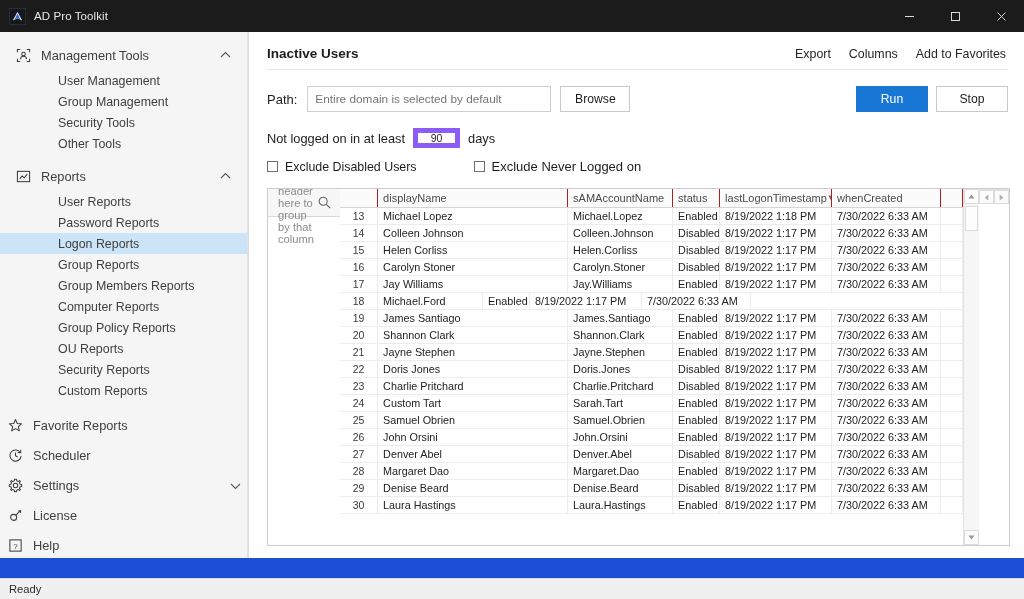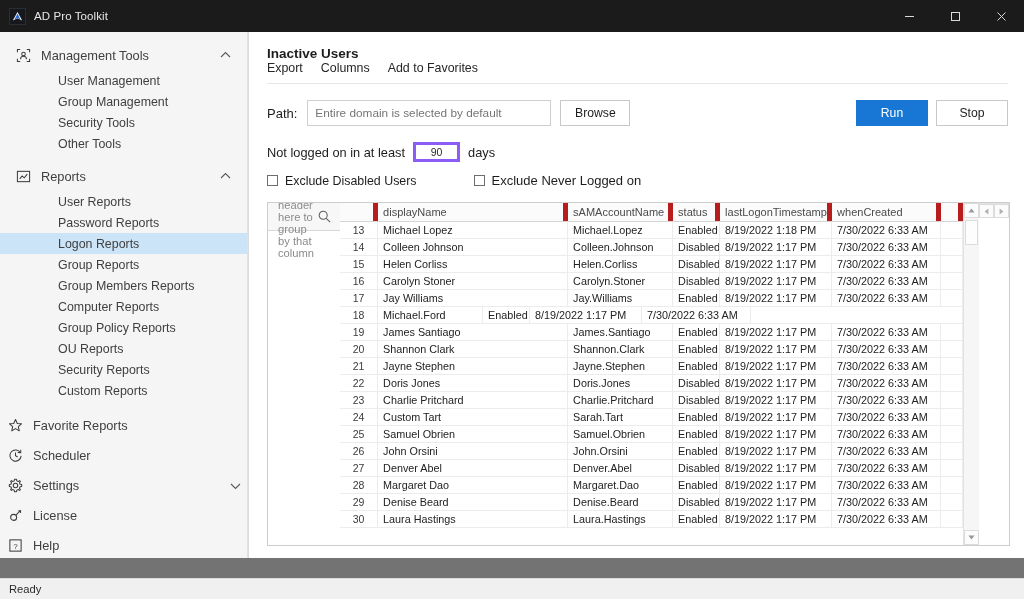--- a/index.html
+++ b/index.html
@@ -5,21 +5,21 @@
   * { box-sizing: border-box; margin: 0; padding: 0; }
   html, body {
     width: 1024px; height: 599px;
     background: #ffffff;
     font-family: "Liberation Sans", sans-serif;
     overflow: hidden;
   }
   #app {
     position: relative;
     width: 1024px; height: 599px;
-    background: #737373;
+    background: #1d4ed8;
     display: flex; flex-direction: column;
   }
 
   
   .titlebar {
     height: 32px; flex: 0 0 32px;
     background: #1b1b1b;
     display: flex; align-items: center;
     color: #e8e8e8;
   }
@@ -99,21 +99,20 @@
     border-left: 1px solid #dcdcdc;
   }
   .content-inner {
     flex: 1 1 auto; display: flex; flex-direction: column;
     padding: 0 14px 0 18px;
     min-height: 0;
   }
   .panel-head {
     display: flex; align-items: baseline;
     padding: 14px 4px 8px 0;
-    flex-direction: column;
   }
   .panel-title { font-size: 13.5px; font-weight: bold; color: #1d1d1d; }
   .panel-head .spacer { flex: 1 1 auto; }
   .head-actions { display: flex; gap: 18px; }
   .head-action { font-size: 12.4px; color: #262626; }
   .hr { height: 1px; background: #e6e6e6; margin: 0 2px 0 0; }
 
   .path-row { display: flex; align-items: center; padding: 16px 2px 0 0; }
   .path-label { font-size: 13px; color: #1d1d1d; margin-right: 10px; }
   .path-input {
@@ -132,21 +131,21 @@
   }
   .btn.browse { margin-left: 9px; width: 70px; }
   .btn.primary { background: #1877d4; border-color: #1877d4; color: #fff; width: 72px; }
   .btn.stop { width: 72px; margin-left: 8px; }
   .path-row .spacer { flex: 1 1 auto; }
 
   .days-row { display: flex; align-items: center; padding: 16px 0 0 0; }
   .days-label { font-size: 12.8px; color: #1d1d1d; }
   .days-input {
     width: 47px; height: 20px; margin: 0 8px;
-    border: 3px solid #8b5cf6; background: #fff;
+    border: 5px solid #8b5cf6; background: #fff;
     text-align: center; font-size: 10.5px; color: #2b2b2b;
     font-family: "Liberation Sans", sans-serif; outline: none;
   }
   .days-unit { font-size: 12.8px; color: #1d1d1d; }
 
   .checks-row { display: flex; align-items: center; padding: 11px 0 0 0; }
   .chk { display: inline-flex; align-items: center; }
   .chk .box {
     width: 11px; height: 11px; border: 1px solid #6e6e6e; background: #fff;
     margin-right: 7px;
@@ -177,21 +176,21 @@
   .grid-body { flex: 1 1 auto; display: flex; min-height: 0; }
   .grid-cols { flex: 1 1 auto; min-width: 0; display: flex; flex-direction: column; }
 
   .hdr {
     height: 19px; flex: 0 0 19px;
     background: #fbfbfb;
     border-bottom: 1px solid #d5d5d5;
     display: flex;
   }
   .hdr .hc {
-    border-right: 5px solid #b91c1c;
+    border-right: 1px solid #b91c1c;
     font-size: 11px; color: #4a4a4a;
     display: flex; align-items: center;
     padding: 0 5px;
     overflow: hidden; white-space: nowrap;
   }
   .hdr .hc .sort { margin-left: auto; color: #6f6f6f; font-size: 8px; line-height: 1; }
 
   .rows { flex: 1 1 auto; min-height: 0; overflow: hidden; }
   .row { height: 17px; display: flex; border-bottom: 1px solid #ececec; }
   .row .c {

